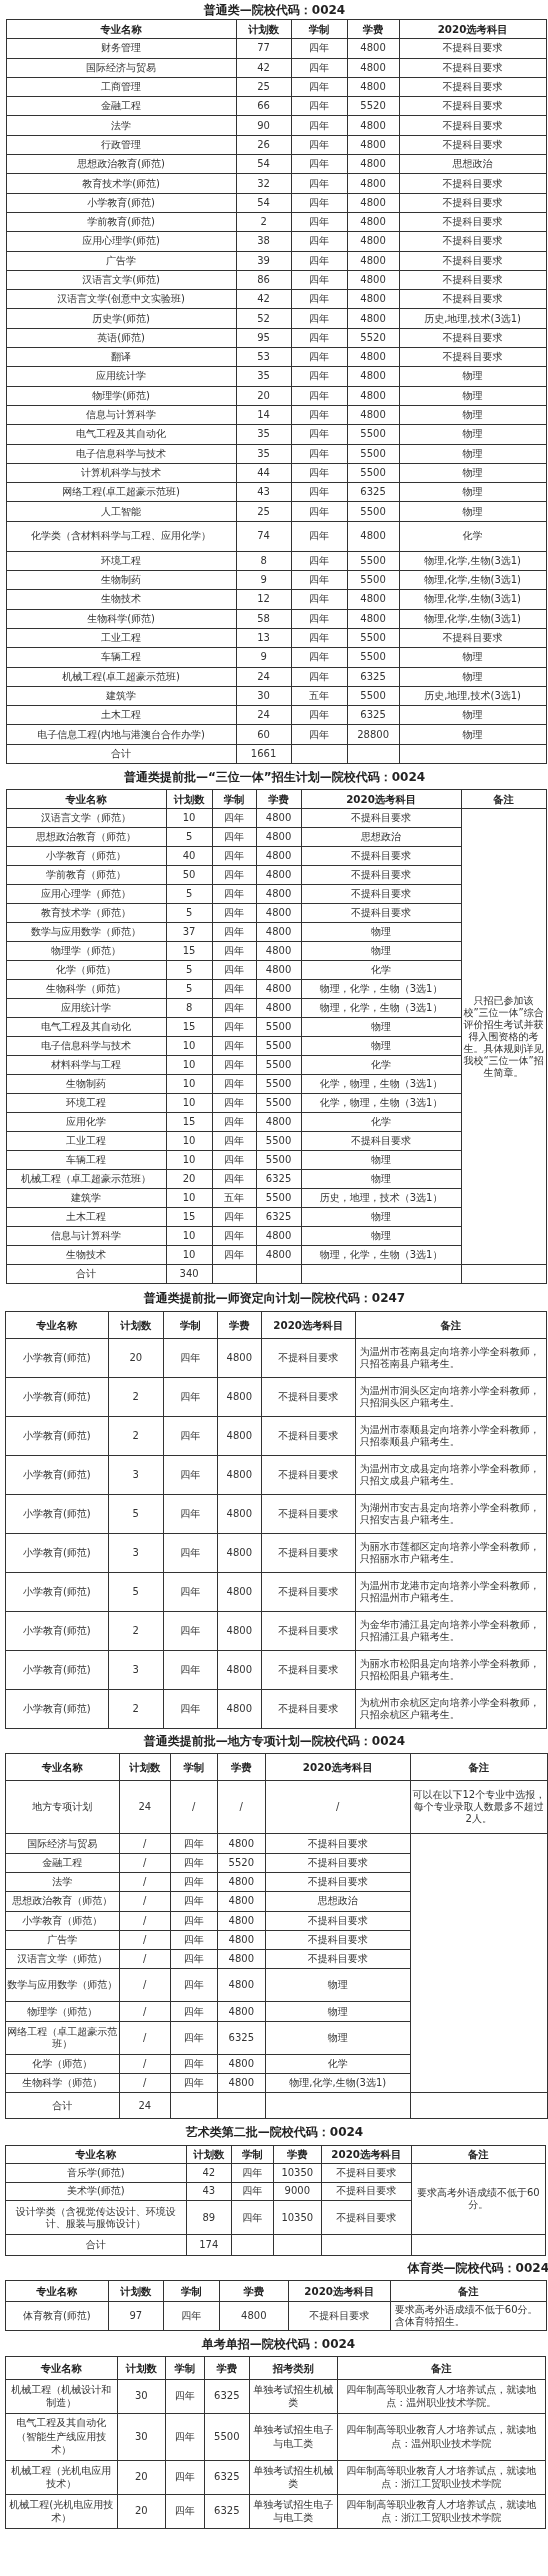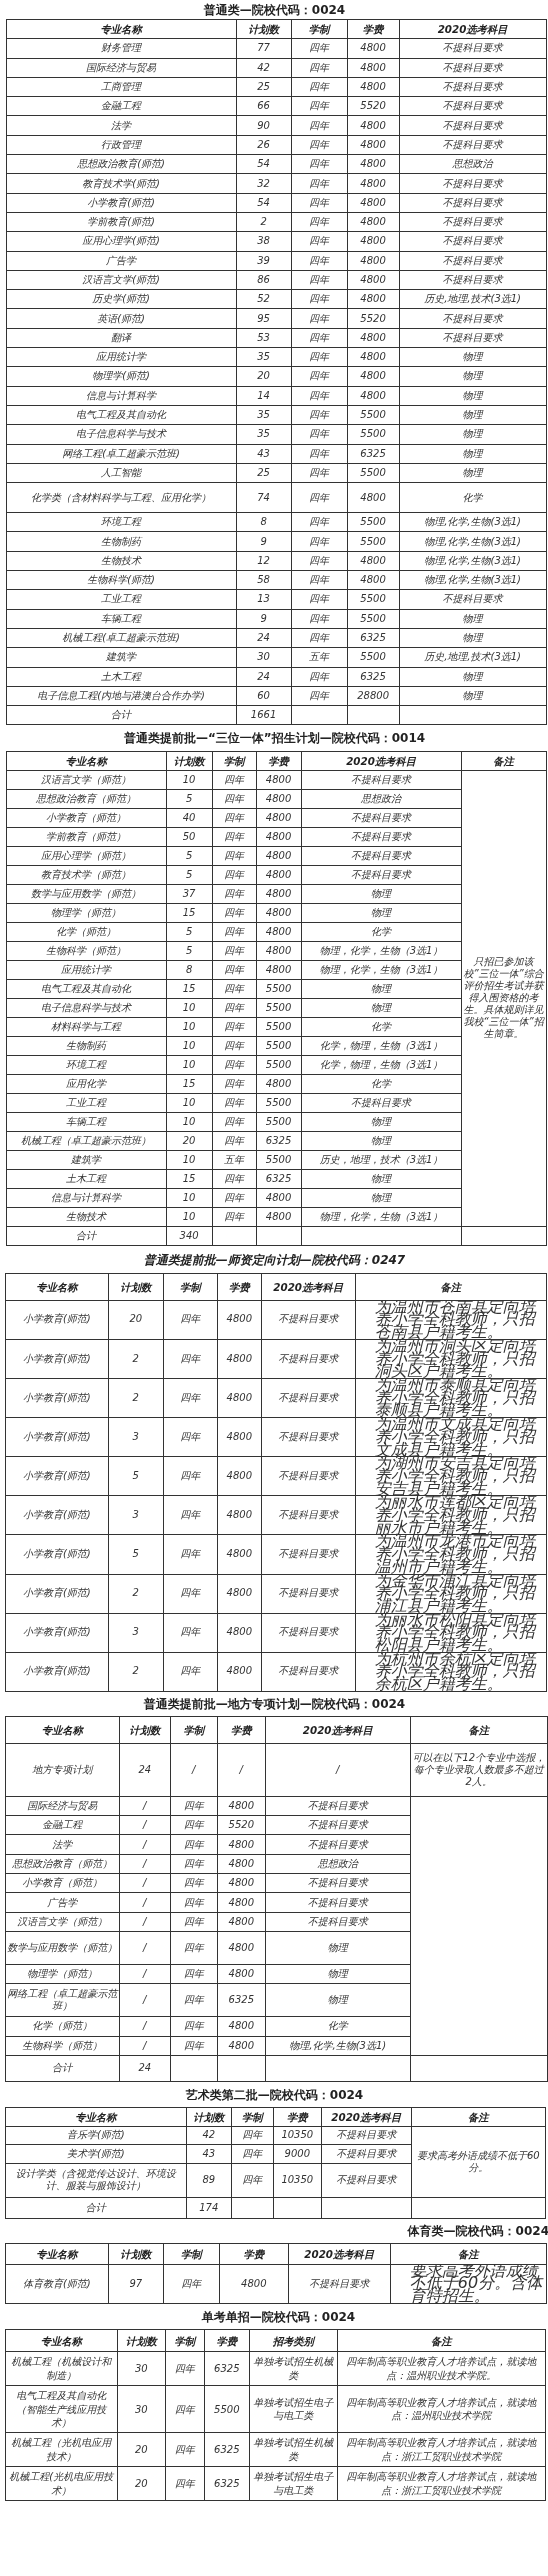--- a/index.html
+++ b/index.html
@@ -1,21 +1,21 @@
 <!DOCTYPE html>
 <html style="font-size:12.7px"><head>
 <meta charset="utf-8">
 <style>
   html, body { margin: 0; padding: 0; background: #ffffff; }
   body { width: 549px; height: 2576px; overflow: hidden; font-family: "DejaVu Sans", "Liberation Sans", sans-serif; color: #222; }
   .section-title { text-align: center; font-weight: bold; font-size: 12px; color: #222; }
-  table { border-collapse: collapse; margin-left: 5.6px; width: 539px; table-layout: fixed; font-style: italic; }
+  table { border-collapse: collapse; margin-left: 5.6px; width: 539px; table-layout: fixed; }
   td, th { border: 0.8px solid #333; text-align: center; vertical-align: middle; padding: 0 0.8px; font-size: 10px; line-height: 12px; color: #333; overflow: hidden; }
   th { font-weight: bold; font-size: 10.3px; color: #222; }
-  td.note { text-align: left; font-size: 16px; line-height: 12.7px; padding-left: 19px; }
+  td.note { text-align: left; font-size: 10px; line-height: 12.7px; padding-left: 4px; }
   td.note-c { text-align: center; }
   .t1 th, .t1 td { height: 18.3px; }
   .t1 tr.tall td { height: 29px; }
   .t2 th, .t2 td { height: 18px; }
   .t3 th { height: 26px; }
   .t3 td { height: 38px; line-height: 12.7px; }
   .t4 td, .t4 th { height: 18.3px; }
   .t4 tr.tall td { height: 32px; }
   .t4 tr.first td { height: 52px; }
   .t4 tr.total td { height: 25px; }
@@ -135,20 +135,27 @@
         <td>不提科目要求</td>
       </tr>
       <tr>
         <td>汉语言文学(师范)</td>
         <td>86</td>
         <td>四年</td>
         <td>4800</td>
         <td>不提科目要求</td>
       </tr>
       <tr>
+        <td>汉语言文学(创意中文实验班)</td>
+        <td>42</td>
+        <td>四年</td>
+        <td>4800</td>
+        <td>不提科目要求</td>
+      </tr>
+      <tr>
         <td>历史学(师范)</td>
         <td>52</td>
         <td>四年</td>
         <td>4800</td>
         <td>历史,地理,技术(3选1)</td>
       </tr>
       <tr>
         <td>英语(师范)</td>
         <td>95</td>
         <td>四年</td>
@@ -186,20 +193,27 @@
       <tr>
         <td>电气工程及其自动化</td>
         <td>35</td>
         <td>四年</td>
         <td>5500</td>
         <td>物理</td>
       </tr>
       <tr>
         <td>电子信息科学与技术</td>
         <td>35</td>
+        <td>四年</td>
+        <td>5500</td>
+        <td>物理</td>
+      </tr>
+      <tr>
+        <td>计算机科学与技术</td>
+        <td>44</td>
         <td>四年</td>
         <td>5500</td>
         <td>物理</td>
       </tr>
       <tr>
         <td>网络工程(卓工超豪示范班)</td>
         <td>43</td>
         <td>四年</td>
         <td>6325</td>
         <td>物理</td>
@@ -291,21 +305,21 @@
       <tr class="total">
         <td>合计</td>
         <td>1661</td>
         <td></td>
         <td></td>
         <td></td>
       </tr>
     </tbody>
 </table>
 
-<div class="section-title" style="height:25.4px;line-height:27px;">普通类提前批—“三位一体”招生计划—院校代码：0014</div>
+<div class="section-title" style="height:25.4px;line-height:27px;">普通类提前批—“三位一体”招生计划—院校代码：0024</div>
 <table class="t2">
   <colgroup>
       <col style="width:160px">
       <col style="width:46px">
       <col style="width:44px">
       <col style="width:45px">
       <col style="width:160px">
       <col style="width:85px">
     </colgroup>
   <thead>
@@ -492,21 +506,21 @@
         <td>合计</td>
         <td>340</td>
         <td></td>
         <td></td>
         <td></td>
         <td></td>
       </tr>
     </tbody>
 </table>
 
-<div class="section-title" style="height:27px;line-height:29px;font-style:italic;">普通类提前批—师资定向计划—院校代码：0247</div>
+<div class="section-title" style="height:27px;line-height:29px;">普通类提前批—师资定向计划—院校代码：0247</div>
 <table class="t3" style="margin-left:4.8px;width:541px;">
   <colgroup>
       <col style="width:103px">
       <col style="width:55px">
       <col style="width:54px">
       <col style="width:44px">
       <col style="width:94px">
       <col style="width:191px">
     </colgroup>
   <thead>

